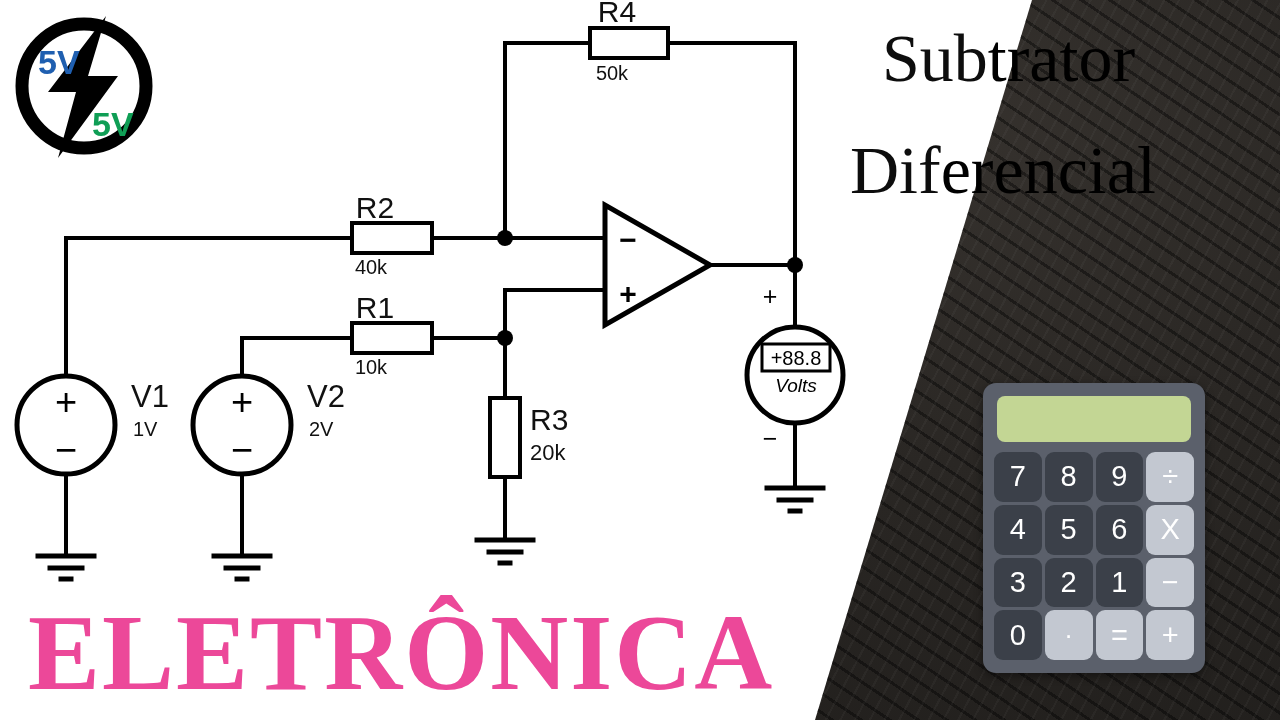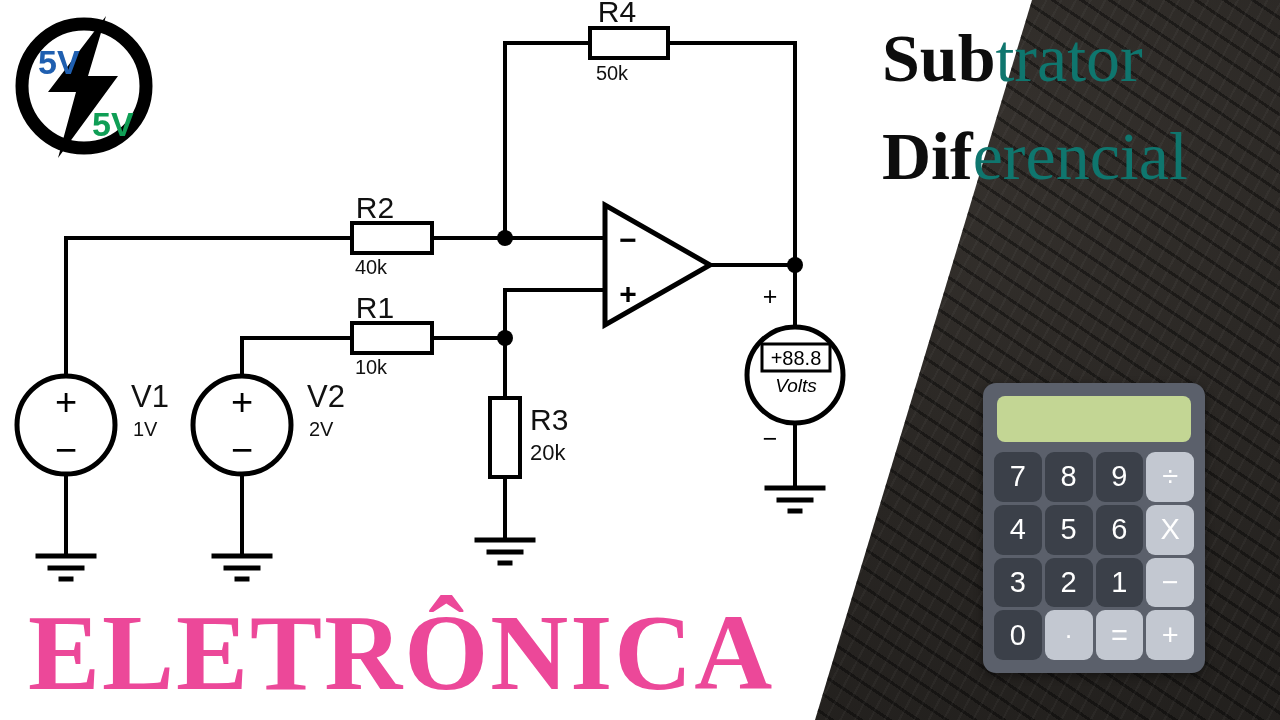--- a/index.html
+++ b/index.html
@@ -26,23 +26,23 @@
   .logo{position:absolute;left:8px;top:12px;width:152px;height:150px;}
   .logo svg{display:block;}
 
   
   .title-wrap{position:absolute;left:850px;top:6px;width:430px;height:230px;}
   .title-line{
     font-family:"Liberation Serif", serif;
     font-size:68px;line-height:96px;font-weight:400;white-space:nowrap;
   }
   .title-line.l1{position:absolute;left:32px;top:4px;}
-  .title-line.l2{position:absolute;left:0px;top:102px;margin-left:32px;}
-  .t-black{color:#0d0d0d;font-weight:bold;}
-  .t-green{color:#0f766e;}
+  .title-line.l2{position:absolute;left:0px;top:116px;}
+  .t-black{color:#0d0d0d;}
+  .t-green{color:#000000;}
 
   
   .brandword{
     position:absolute;left:28px;top:592px;width:760px;height:122px;
     font-family:"Liberation Serif", serif;
     font-size:108px;font-weight:700;letter-spacing:2px;color:#ec4899;
     line-height:122px;white-space:nowrap;
   }
 
   

